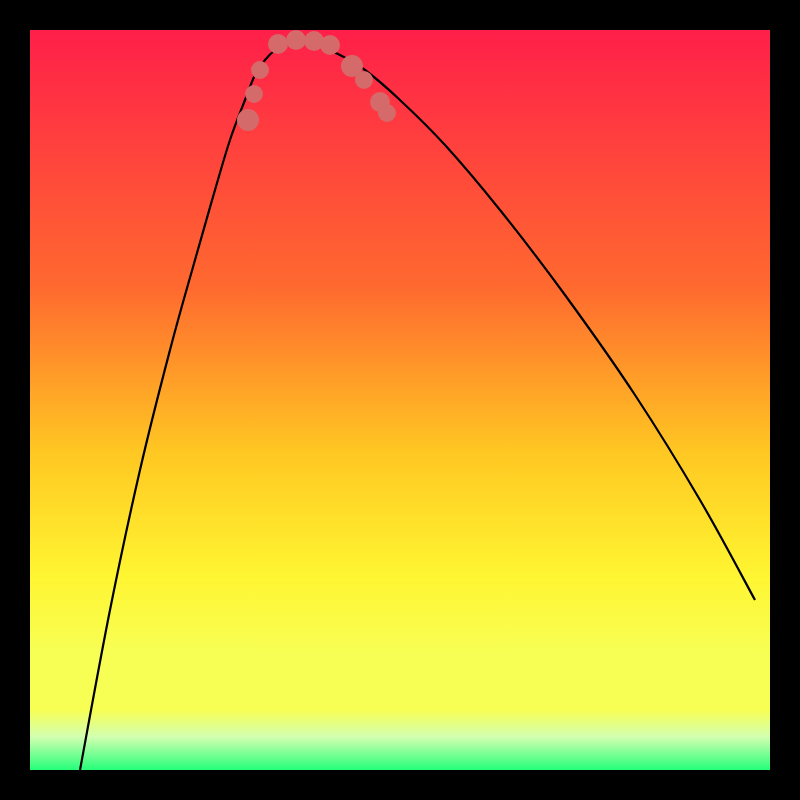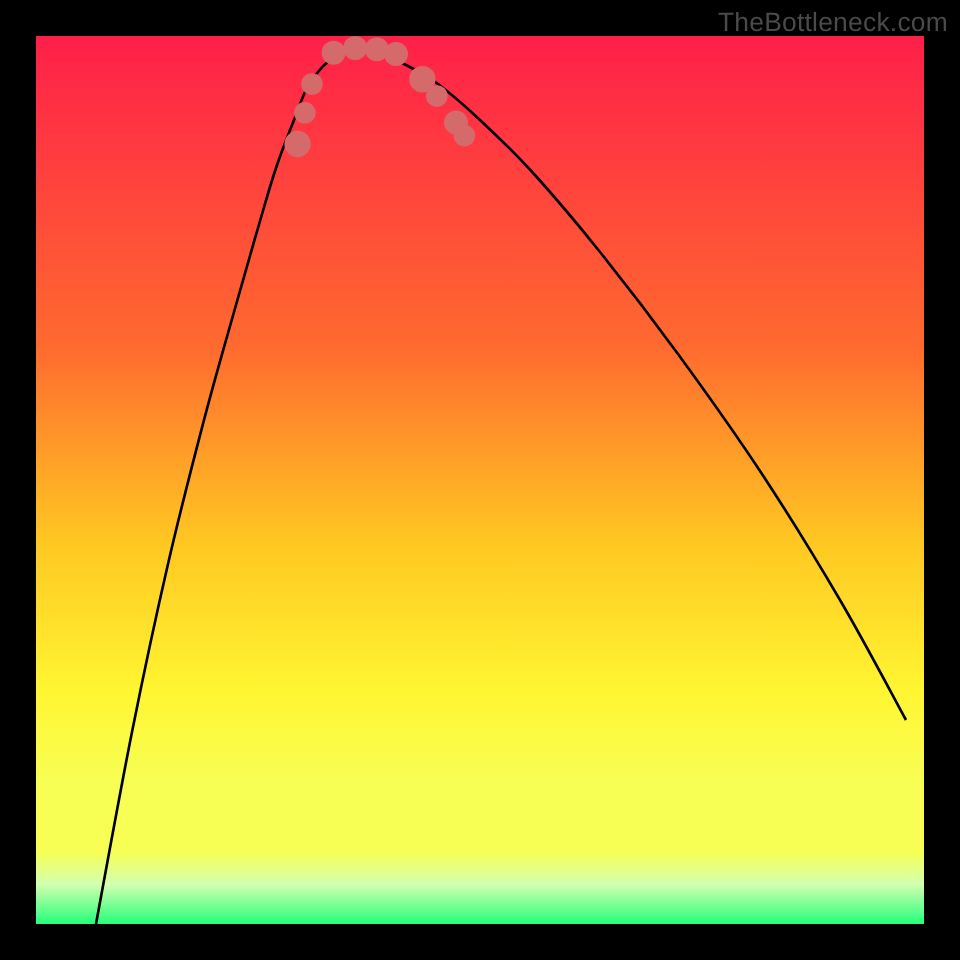--- a/index.html
+++ b/index.html
@@ -69,21 +69,20 @@
     z-index: 3;
   }
   .dot {
     fill: var(--c-dot);
   }
 </style>
 </head>
 <body>
 
 <div class="frame">
-  <div class="watermark">TheBottleneck.com</div>
 
   <div class="plot">
     <div class="gradient-bg">
       <div class="gradient-main"></div>
       <div class="gradient-bottom"></div>
     </div>
     <svg class="curve" viewBox="0 0 740 740" preserveAspectRatio="none">
       <path id="curve-path" fill="none" stroke-width="2.2" d="M 50 740 C 55.4 711.2, 69.2 634, 80 580 C 90.8 526, 99.2 486.8, 110 440 C 120.8 393.2, 130.1 357.8, 140 320 C 149.9 282.2, 156.9 258.8, 165 230 C 173.1 201.2, 178.7 181.6, 185 160 C 191.3 138.4, 194.6 126.2, 200 110 C 205.4 93.8, 210.5 81.7, 215 70 C 219.5 58.3, 221.4 52.2, 225 45 C 228.6 37.8, 231.4 34.5, 235 30 C 238.6 25.5, 241.4 22.88, 245 20 C 248.6 17.12, 250.5 15.8, 255 14 C 259.5 12.2, 263.7 9.64, 270 10 C 276.3 10.36, 282.8 13.3, 290 16 C 297.2 18.7, 301.9 20.68, 310 25 C 318.1 29.32, 324.2 31.9, 335 40 C 345.8 48.1, 355.6 56.5, 370 70 C 384.4 83.5, 397 95.2, 415 115 C 433 134.8, 448.4 153, 470 180 C 491.6 207, 510.7 231.7, 535 265 C 559.3 298.3, 580.7 328.1, 605 365 C 629.3 401.9, 648.4 433.1, 670 470 C 691.6 506.9, 715.1 552, 725 570" stroke="#000000"></path>
       <g id="dots-group">
           <circle cx="218" cy="90" r="11" class="dot"></circle>

